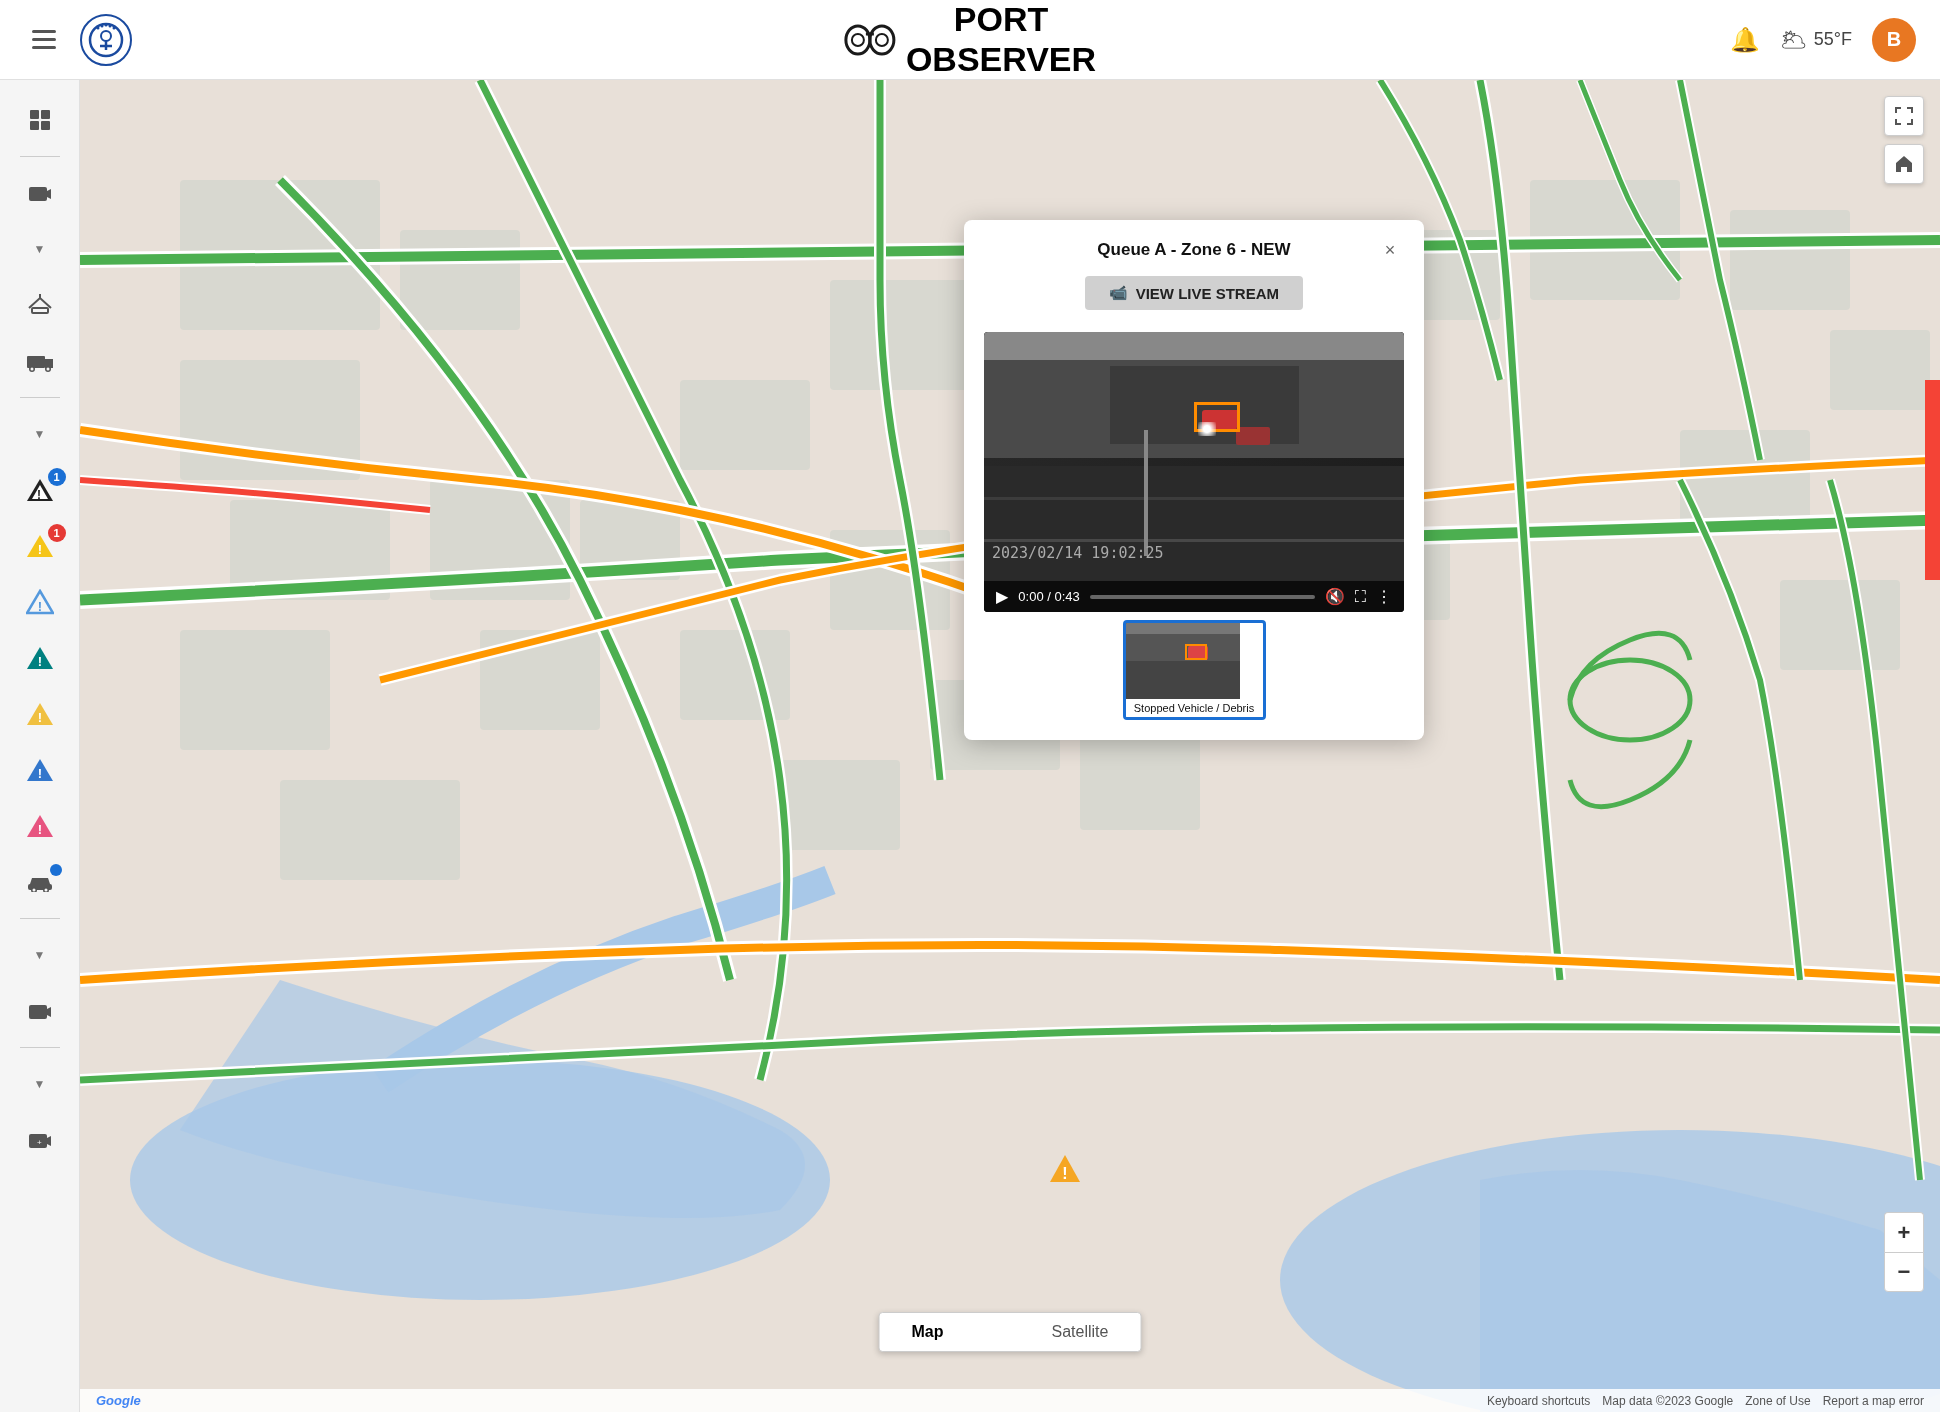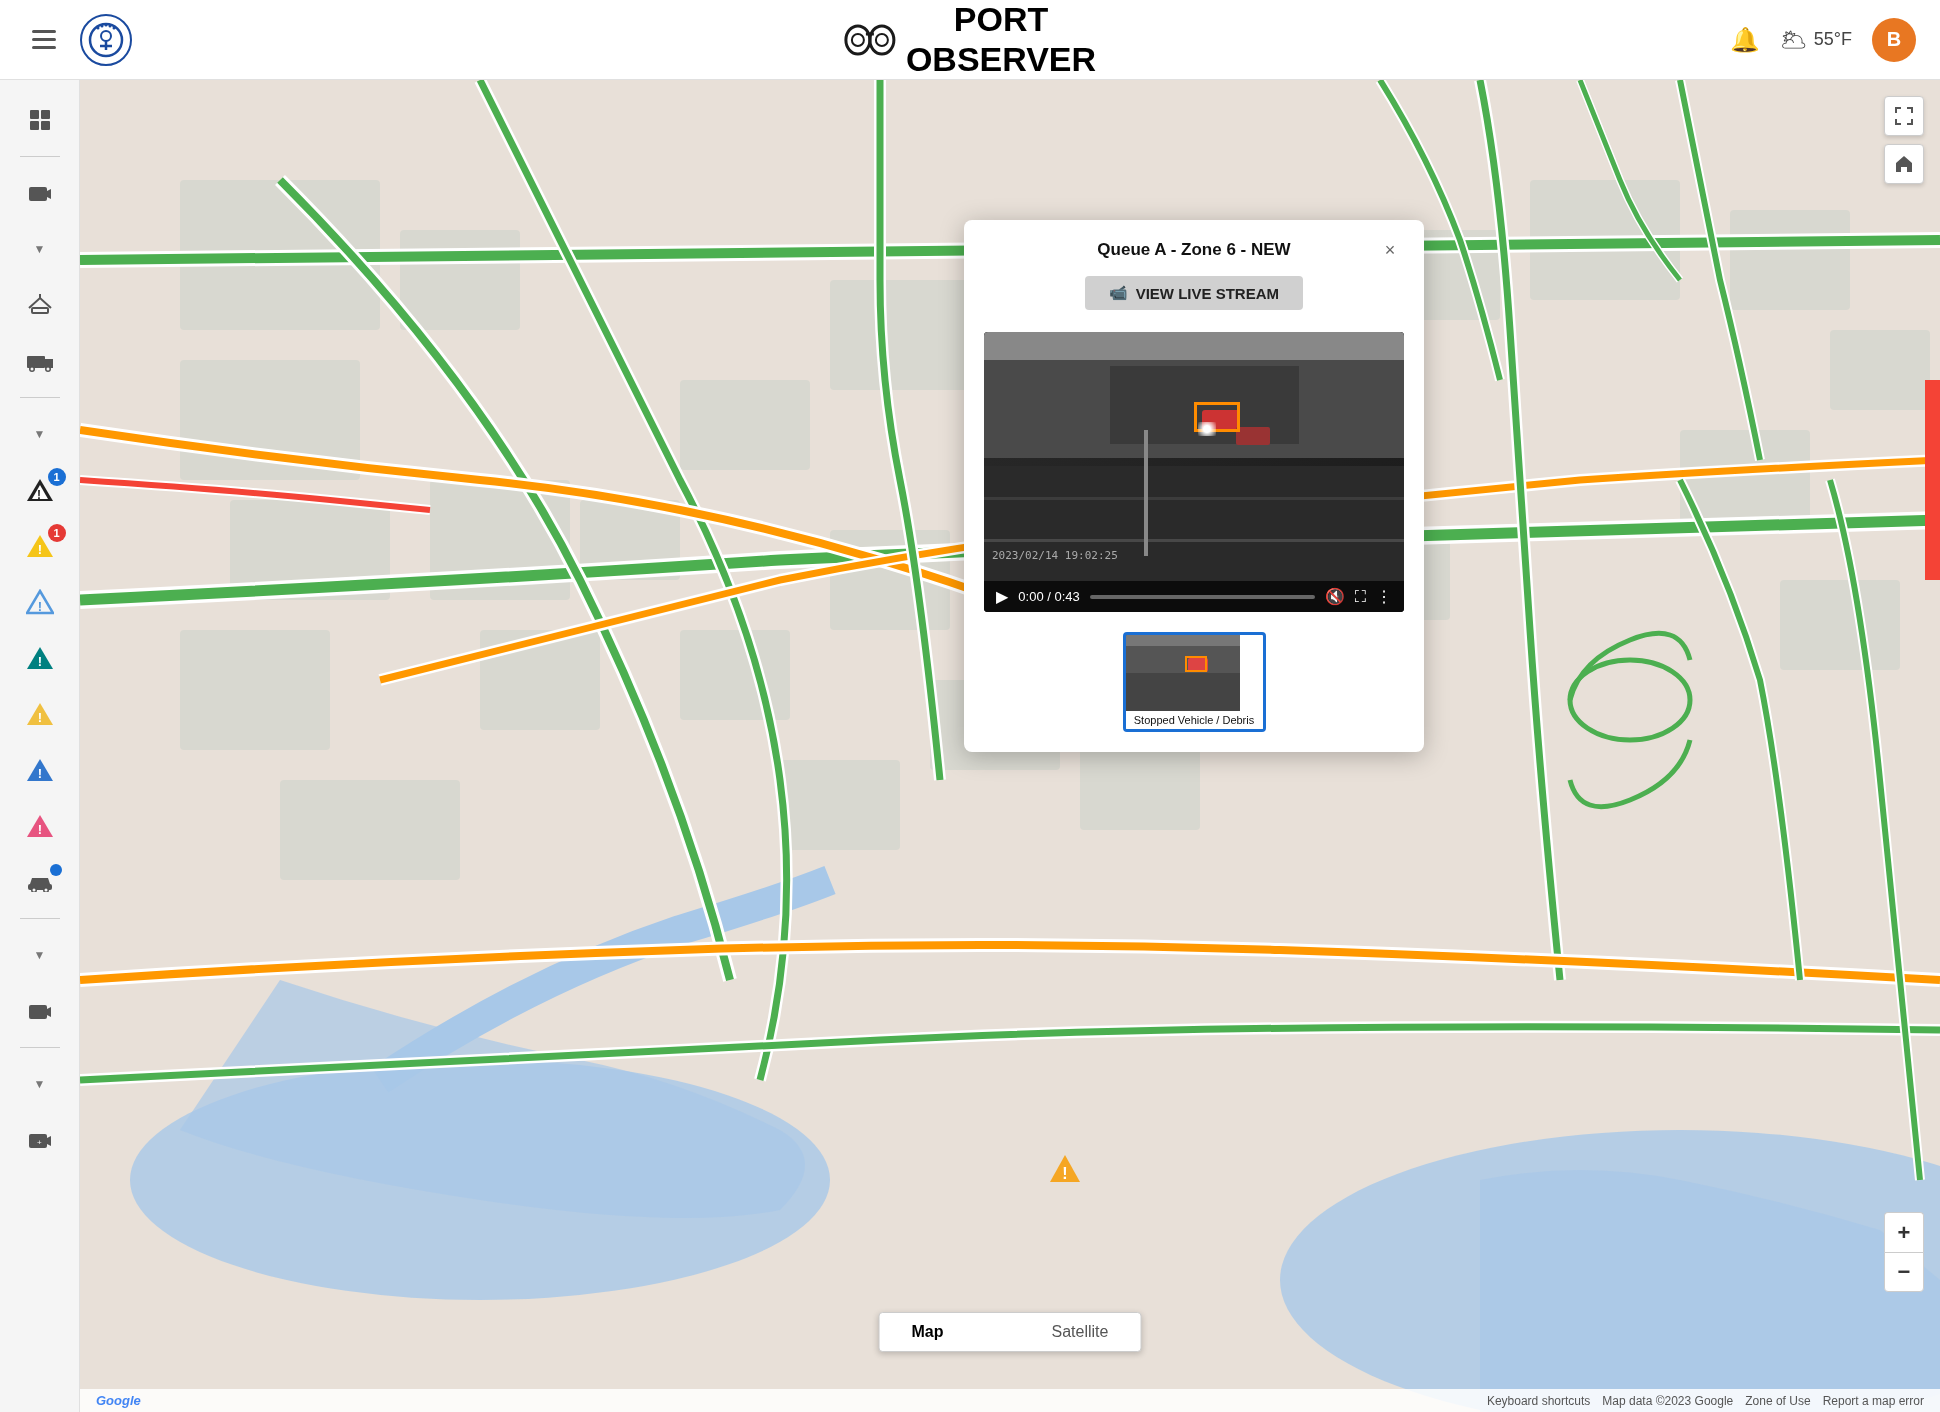--- a/index.html
+++ b/index.html
@@ -129,21 +129,21 @@
       height: 280px;
     }
     .video-placeholder {
       width: 100%; height: 100%;
       background: linear-gradient(135deg, #2a2a2a 0%, #1a1a1a 100%);
       position: relative;
     }
     .cam-sky { position: absolute; top: 0; left: 0; right: 0; height: 35%; background: #888; }
     .cam-timestamp {
       position: absolute; bottom: 50px; left: 8px;
-      font-size: 11px; color: #aaa; font-family: monospace;
+      font-size: 15px; color: #aaa; font-family: monospace;
     }
     .video-controls {
       position: absolute; bottom: 0; left: 0; right: 0;
       background: rgba(0,0,0,0.7); padding: 6px 12px;
       display: flex; align-items: center; gap: 10px;
     }
     .vc-play { color: #fff; font-size: 16px; cursor: pointer; }
     .vc-time { color: #fff; font-size: 13px; }
     .vc-progress {
       flex: 1; height: 4px; background: #666; border-radius: 2px; position: relative;
@@ -156,21 +156,21 @@
     .incident-label {
       text-align: center; font-size: 15px; font-weight: bold; color: #111;
       padding: 12px 20px 8px;
     }
 
     .thumbnail-section {
       display: flex; justify-content: center; padding: 8px 20px 0;
     }
     .thumbnail-item {
       border: 3px solid #1a6fd4; border-radius: 4px; overflow: hidden;
-      width: 143px; cursor: pointer; margin-top: 12px;
+      width: 143px; cursor: pointer;
     }
     .thumbnail-img {
       width: 114px; height: 76px; background: #2a2a2a; position: relative;
       overflow: hidden;
     }
     .thumb-road { position: absolute; bottom: 0; left: 0; right: 0; height: 50%; background: #444; }
     .thumb-sky { position: absolute; top: 0; left: 0; right: 0; height: 55%; background: #777; }
     .thumb-building { position: absolute; top: 15%; left: 0; right: 0; height: 35%; background: #555; }
     .thumb-car { position: absolute; width: 20px; height: 14px; background: #d44; top: 30%; left: 55%; border-radius: 2px; }
     .thumbnail-caption {

